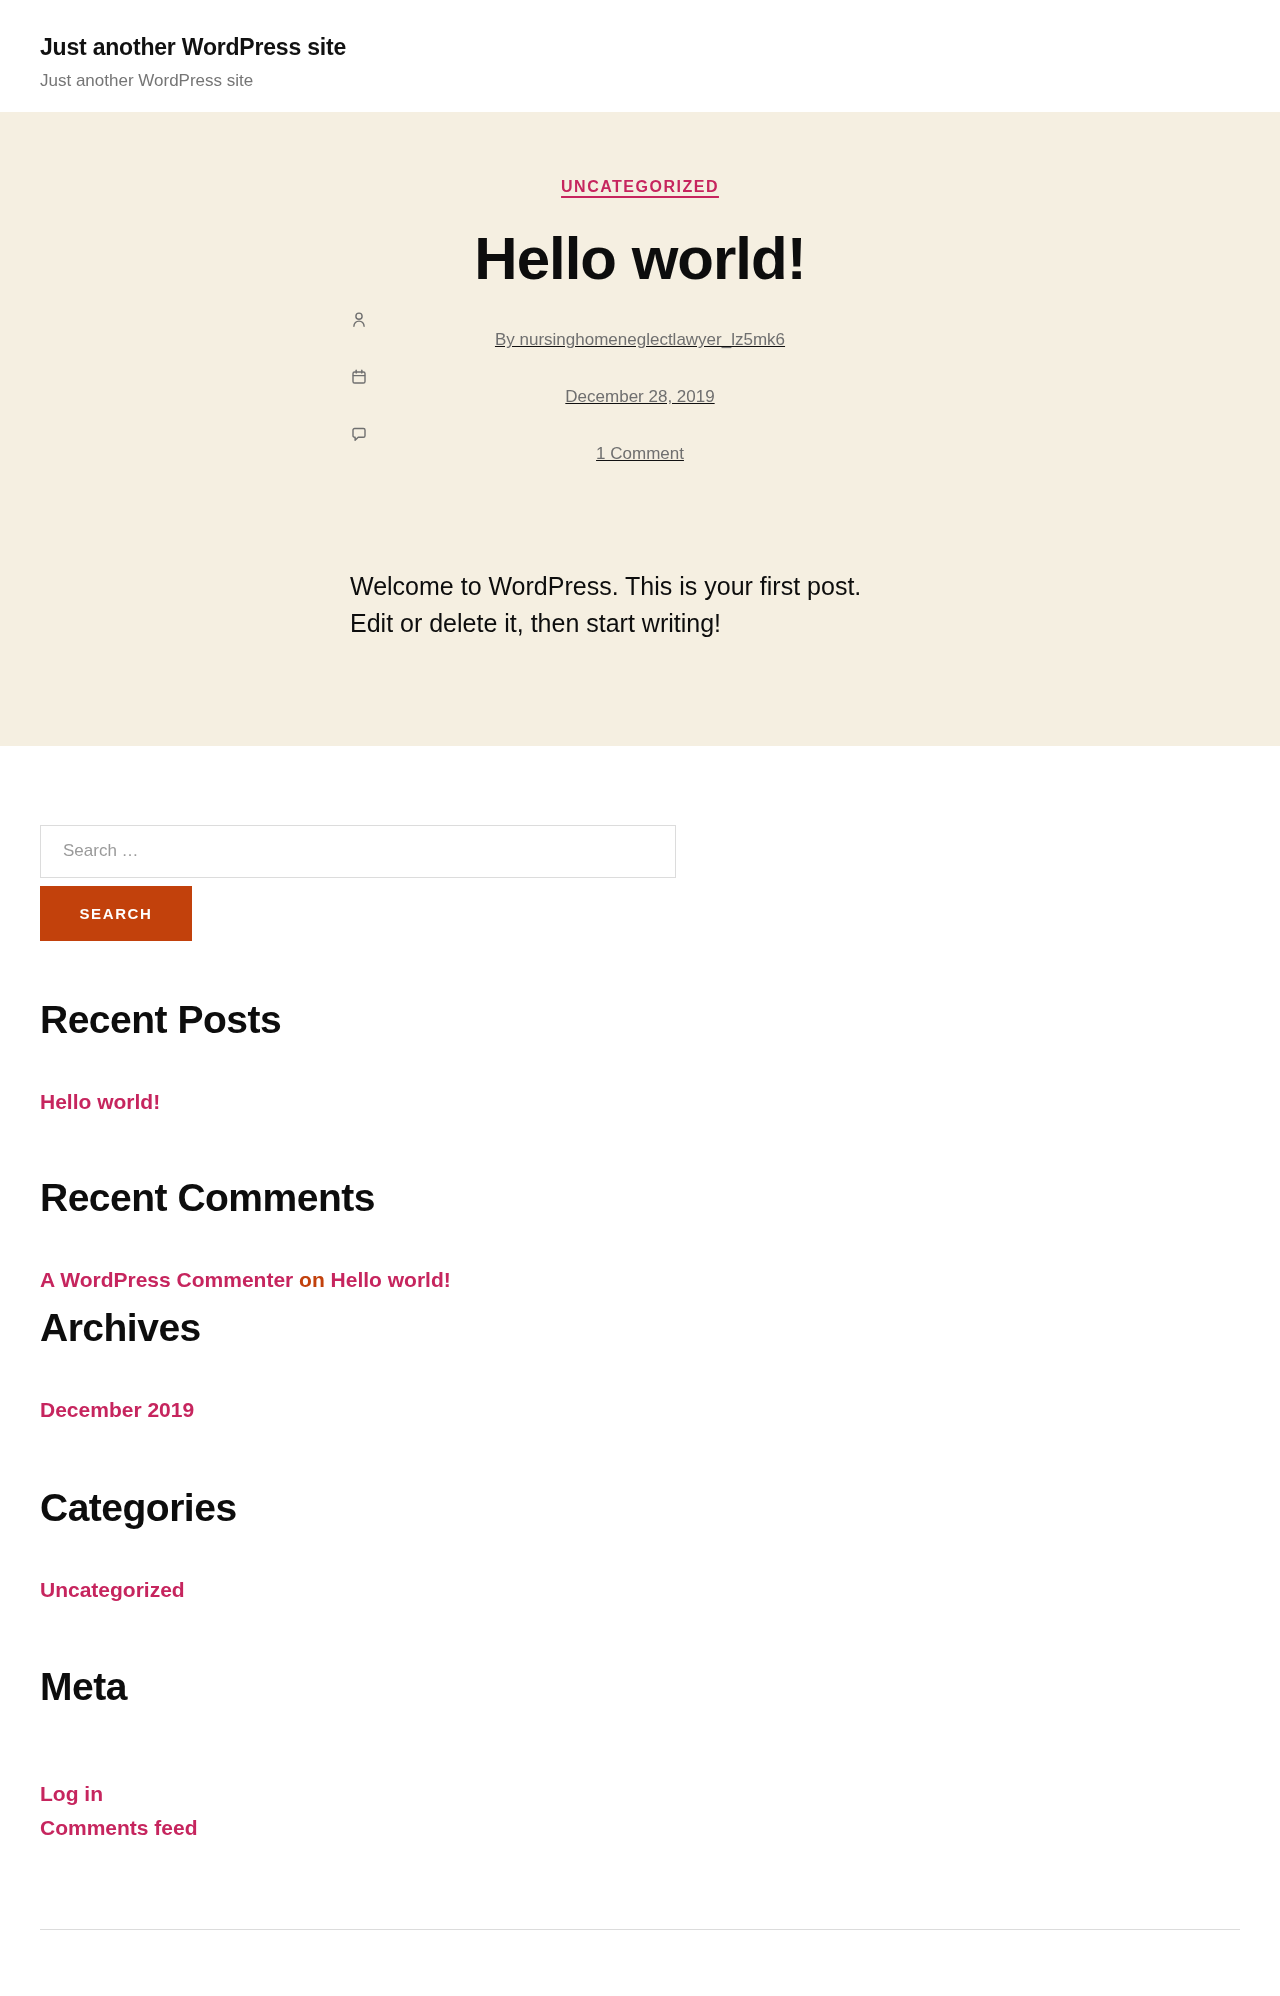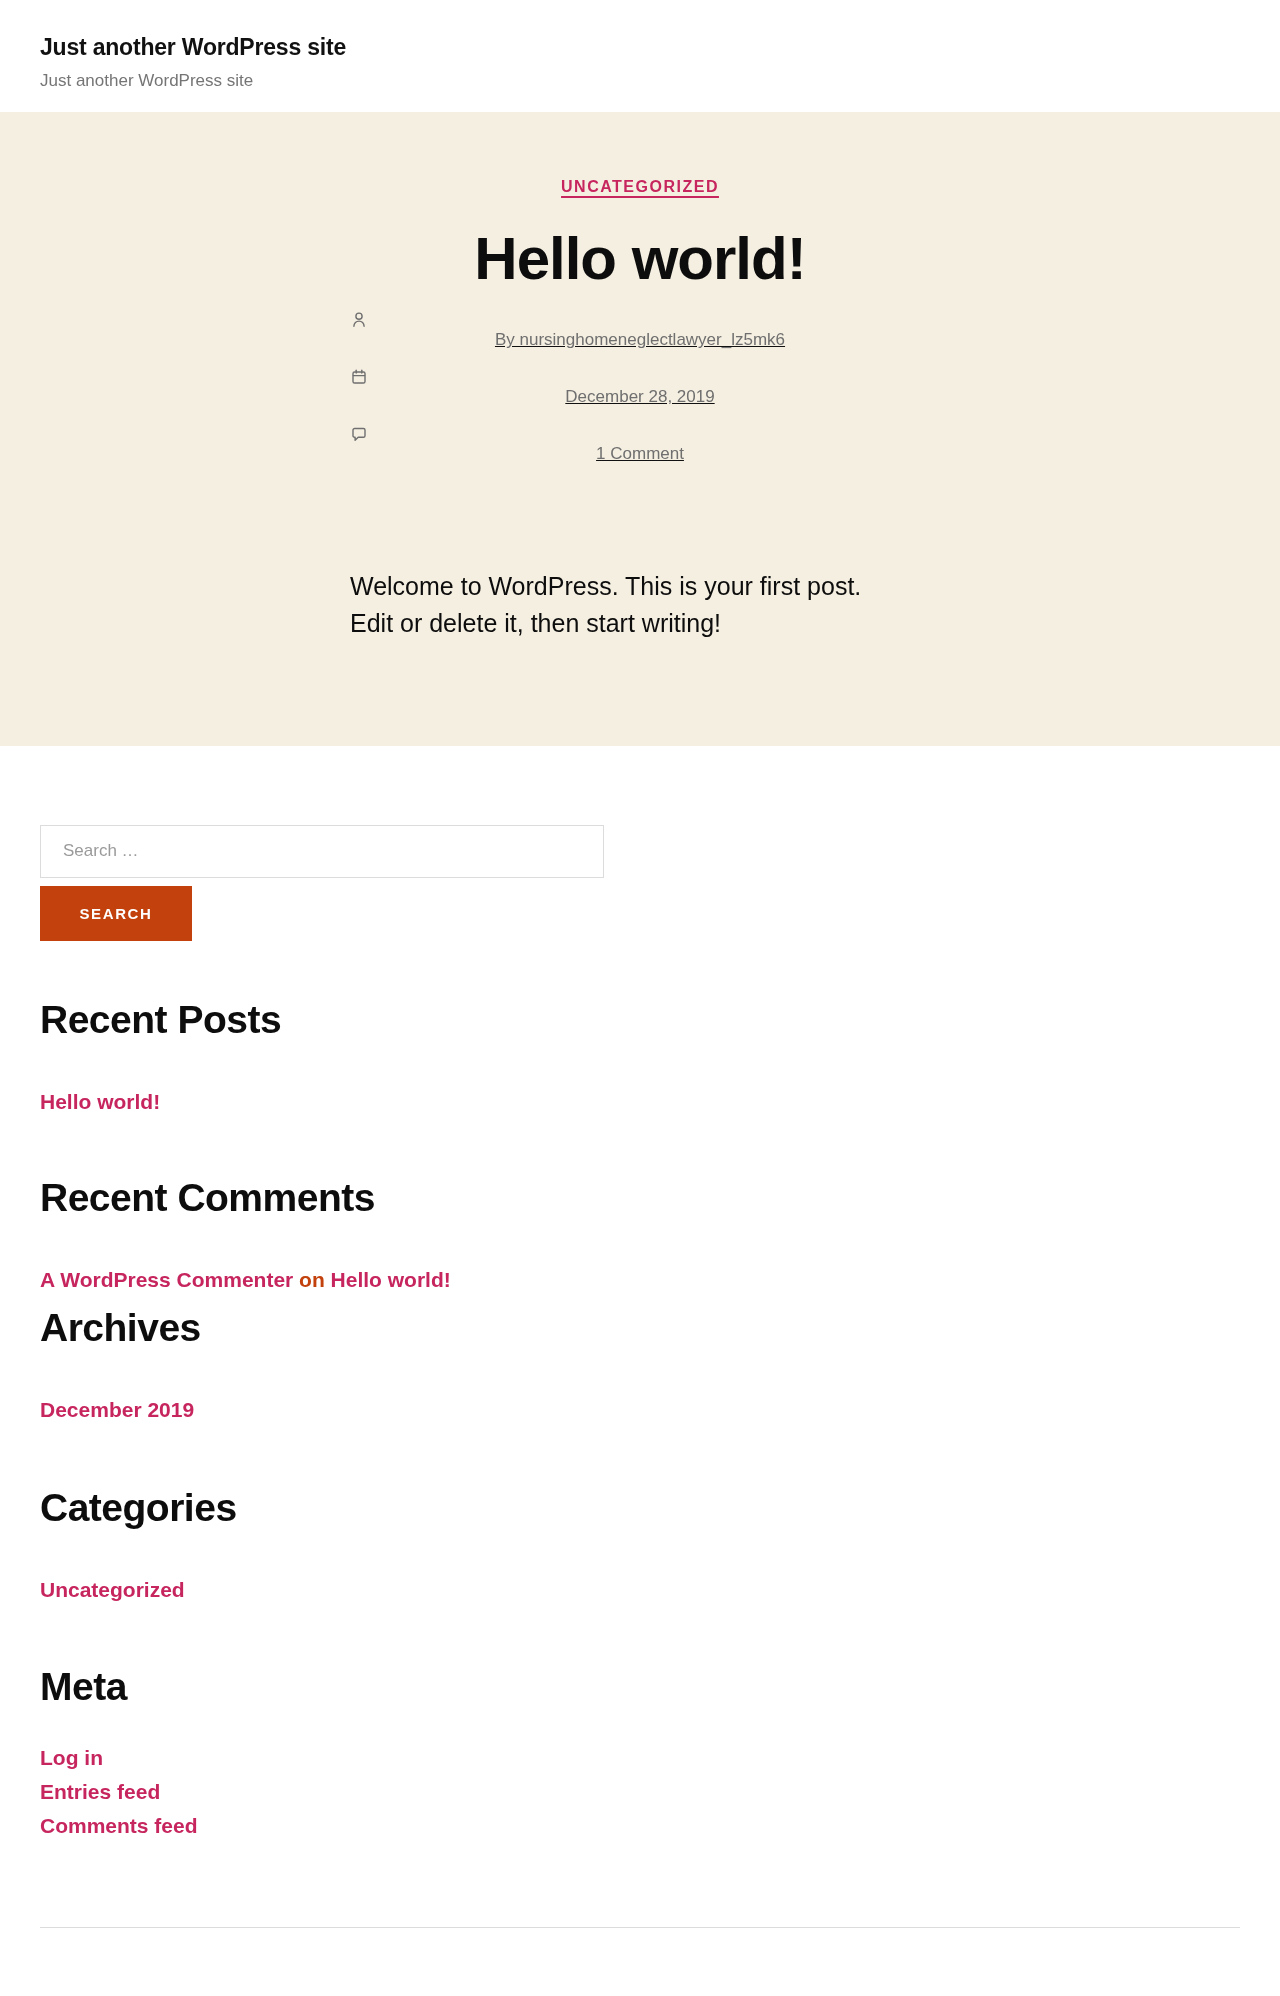--- a/index.html
+++ b/index.html
@@ -86,21 +86,21 @@
     max-width: 555px;
     font-size: 25px;
     line-height: 1.45;
     color: #0d0d0d;
   }
 
   
   .widget-area { padding: 0 40px; }
   .search-form { margin-top: 79px; }
   .search-input {
-    width: 564px;
+    width: 636px;
     height: 53px;
     border: 1px solid #dcdcdc;
     background: #fff;
     padding: 0 22px;
     font-size: 17px;
     color: #444;
     font-family: "Liberation Sans", "DejaVu Sans", sans-serif;
     outline: none;
     display: block;
   }
@@ -134,21 +134,21 @@
   .wt-meta            { margin-top: 62px; }
   .widget-link-line {
     margin-top: 46px;
     font-size: 21px;
     font-weight: 700;
     line-height: 1.3;
   }
   .widget-link-line a, .meta-links a { color: #c6255e; font-weight: 700; }
   .comment-connector { color: #c2410c; font-weight: 700; }
   .meta-links {
-    margin-top: 32px;
+    margin-top: 68px;
     font-size: 21px;
     line-height: 34px;
     list-style: none;
     padding: 0;
   }
 
   
   .site-footer { padding: 0 40px 40px; }
   .footer-rule {
     border: none;
@@ -237,21 +237,20 @@
   </div>
 
   <h2 class="widget-title wt-categories">Categories</h2>
   <div class="widget-link-line">
     <a href="#">Uncategorized</a>
   </div>
 
   <h2 class="widget-title wt-meta">Meta</h2>
   <ul class="meta-links">
     <li><a href="#">Log in</a></li>
-    <li><a href="#">Entries feed</a></li>
     <li><a href="#">Comments feed</a></li>
   </ul>
 </div>
 
 <footer class="site-footer">
   <hr class="footer-rule">
 
 </footer>
 
 </body></html>

